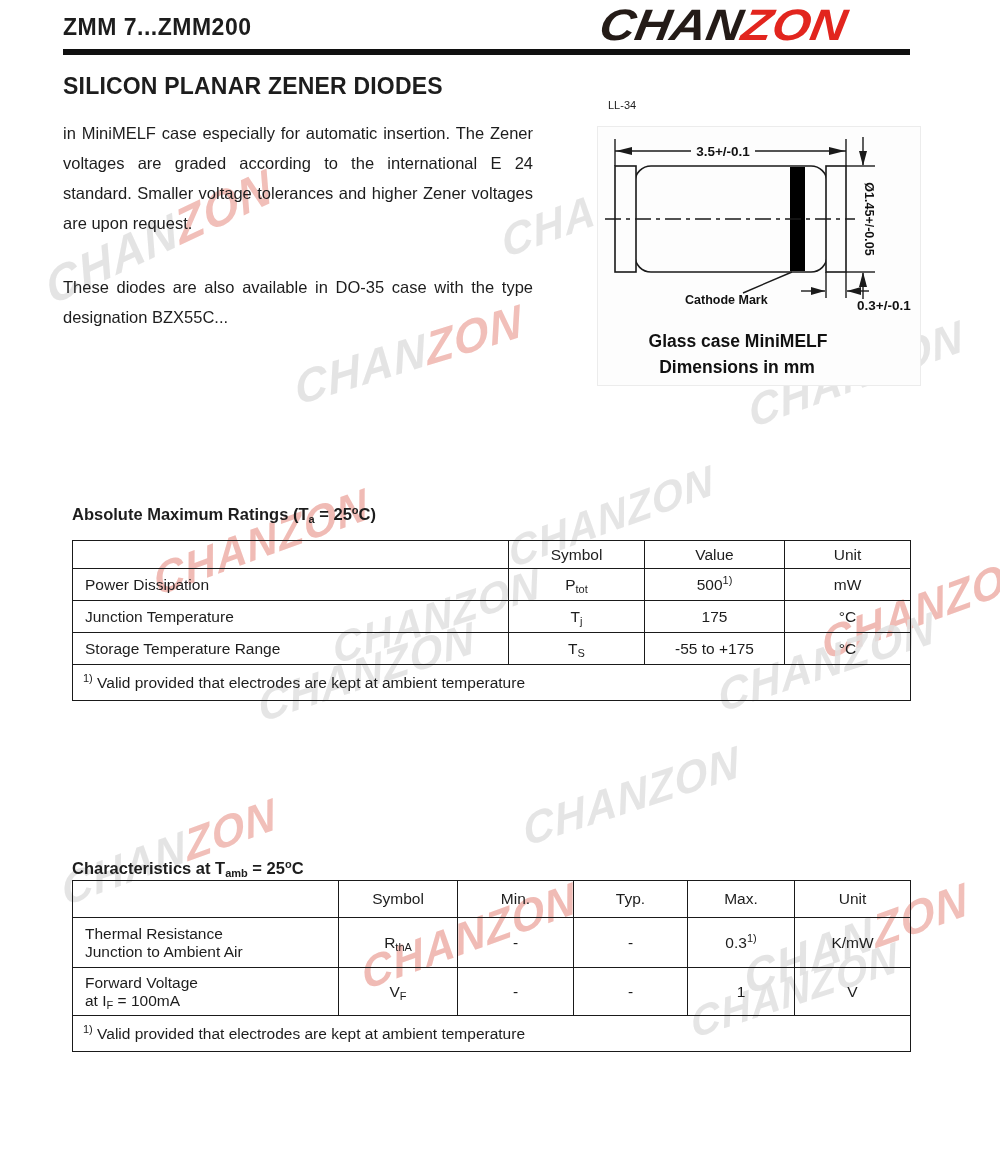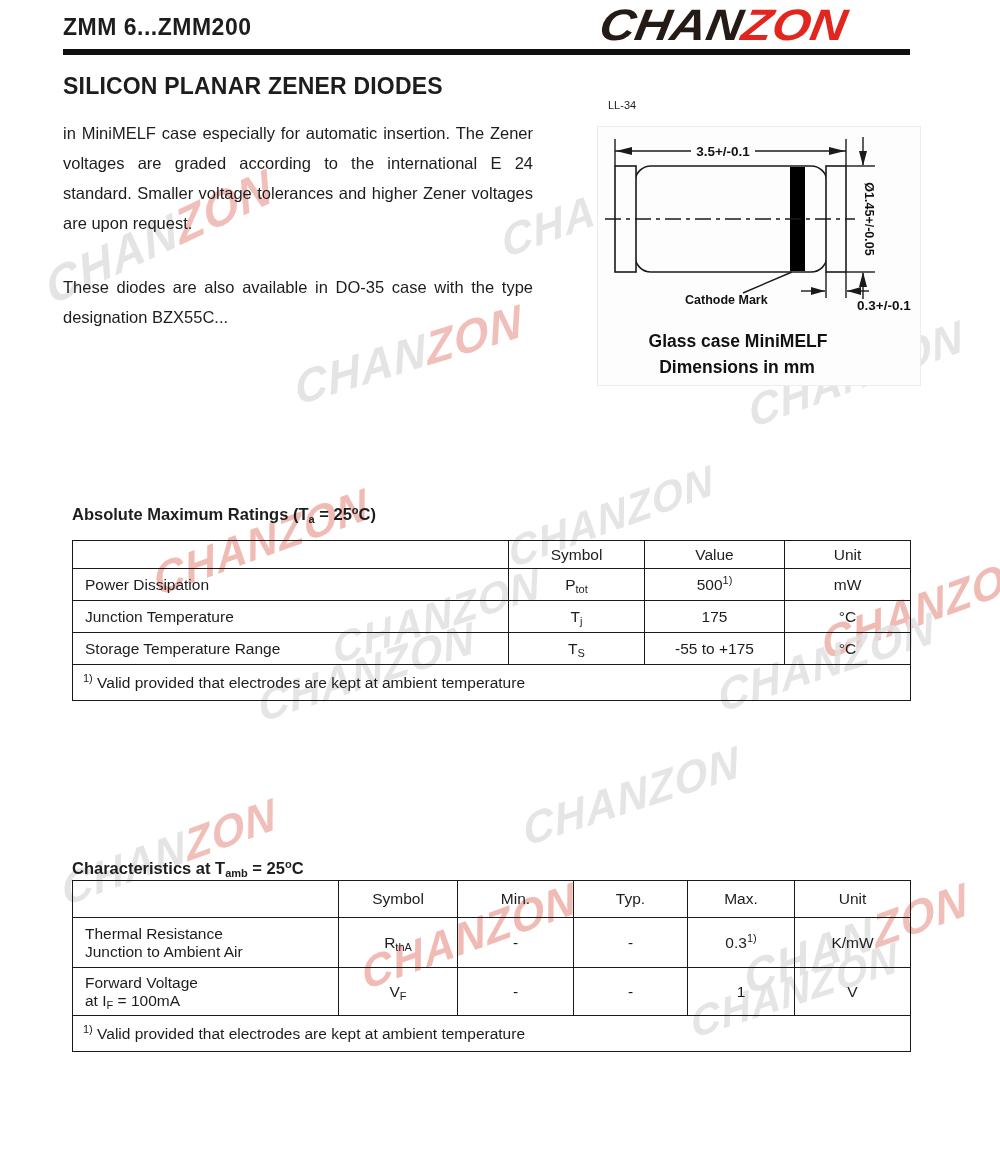--- a/index.html
+++ b/index.html
@@ -72,21 +72,21 @@
       <div class="wm" style="left: 818px; top: 620px; font-size: 44px; transform: rotate(-20deg) skewX(-10deg);"><span style="color: rgb(238, 176, 169);">CHAN</span><span style="color: rgb(238, 176, 169);">ZON</span></div>
       <div class="wm" style="left: 255px; top: 682px; font-size: 44px; transform: rotate(-18deg) skewX(-10deg);"><span style="color: rgb(225, 225, 225);">CHAN</span><span style="color: rgb(225, 225, 225);">ZON</span></div>
       <div class="wm" style="left: 715px; top: 672px; font-size: 44px; transform: rotate(-18deg) skewX(-10deg);"><span style="color: rgb(225, 225, 225);">CHAN</span><span style="color: rgb(225, 225, 225);">ZON</span></div>
       <div class="wm" style="left: 520px; top: 806px; font-size: 44px; transform: rotate(-18deg) skewX(-10deg);"><span style="color: rgb(225, 225, 225);">CHAN</span><span style="color: rgb(225, 225, 225);">ZON</span></div>
       <div class="wm" style="left: 58px; top: 866px; font-size: 44px; transform: rotate(-20deg) skewX(-10deg);"><span style="color: rgb(224, 224, 224);">CHAN</span><span style="color: rgb(239, 180, 173);">ZON</span></div>
       <div class="wm" style="left: 358px; top: 950px; font-size: 44px; transform: rotate(-20deg) skewX(-10deg);"><span style="color: rgb(238, 176, 169);">CHAN</span><span style="color: rgb(238, 176, 169);">ZON</span></div>
       <div class="wm" style="left: 740px; top: 952px; font-size: 46px; transform: rotate(-20deg) skewX(-10deg);"><span style="color: rgb(224, 224, 224);">CHAN</span><span style="color: rgb(239, 180, 173);">ZON</span></div>
       <div class="wm" style="left: 688px; top: 1000px; font-size: 42px; transform: rotate(-18deg) skewX(-10deg);"><span style="color: rgb(225, 225, 225);">CHAN</span><span style="color: rgb(225, 225, 225);">ZON</span></div>
     </div>
 
-  <div class="ly doc-id">ZMM 6...ZMM200</div>
+  <div class="ly doc-id">ZMM 7...ZMM200</div>
   <div class="ly logo"><span id="logo1" style="color: rgb(36, 27, 23);">CHAN</span><span id="logo2" style="color: rgb(226, 37, 30);">ZON</span></div>
   <div class="ly hrule"></div>
 
   <div class="ly sec-title">SILICON PLANAR ZENER DIODES</div>
   <div class="ly para para1">in MiniMELF case especially for automatic insertion. The Zener voltages are graded according to the international E 24 standard. Smaller voltage tolerances and higher Zener voltages are upon request.</div>
   <div class="ly para para2">These diodes are also available in DO-35 case with the type designation BZX55C...</div>
 
   <div class="ly pkg-name">LL-34</div>
   <div class="ly figure-box">
     <svg width="324" height="260" viewBox="597 126 324 260">

